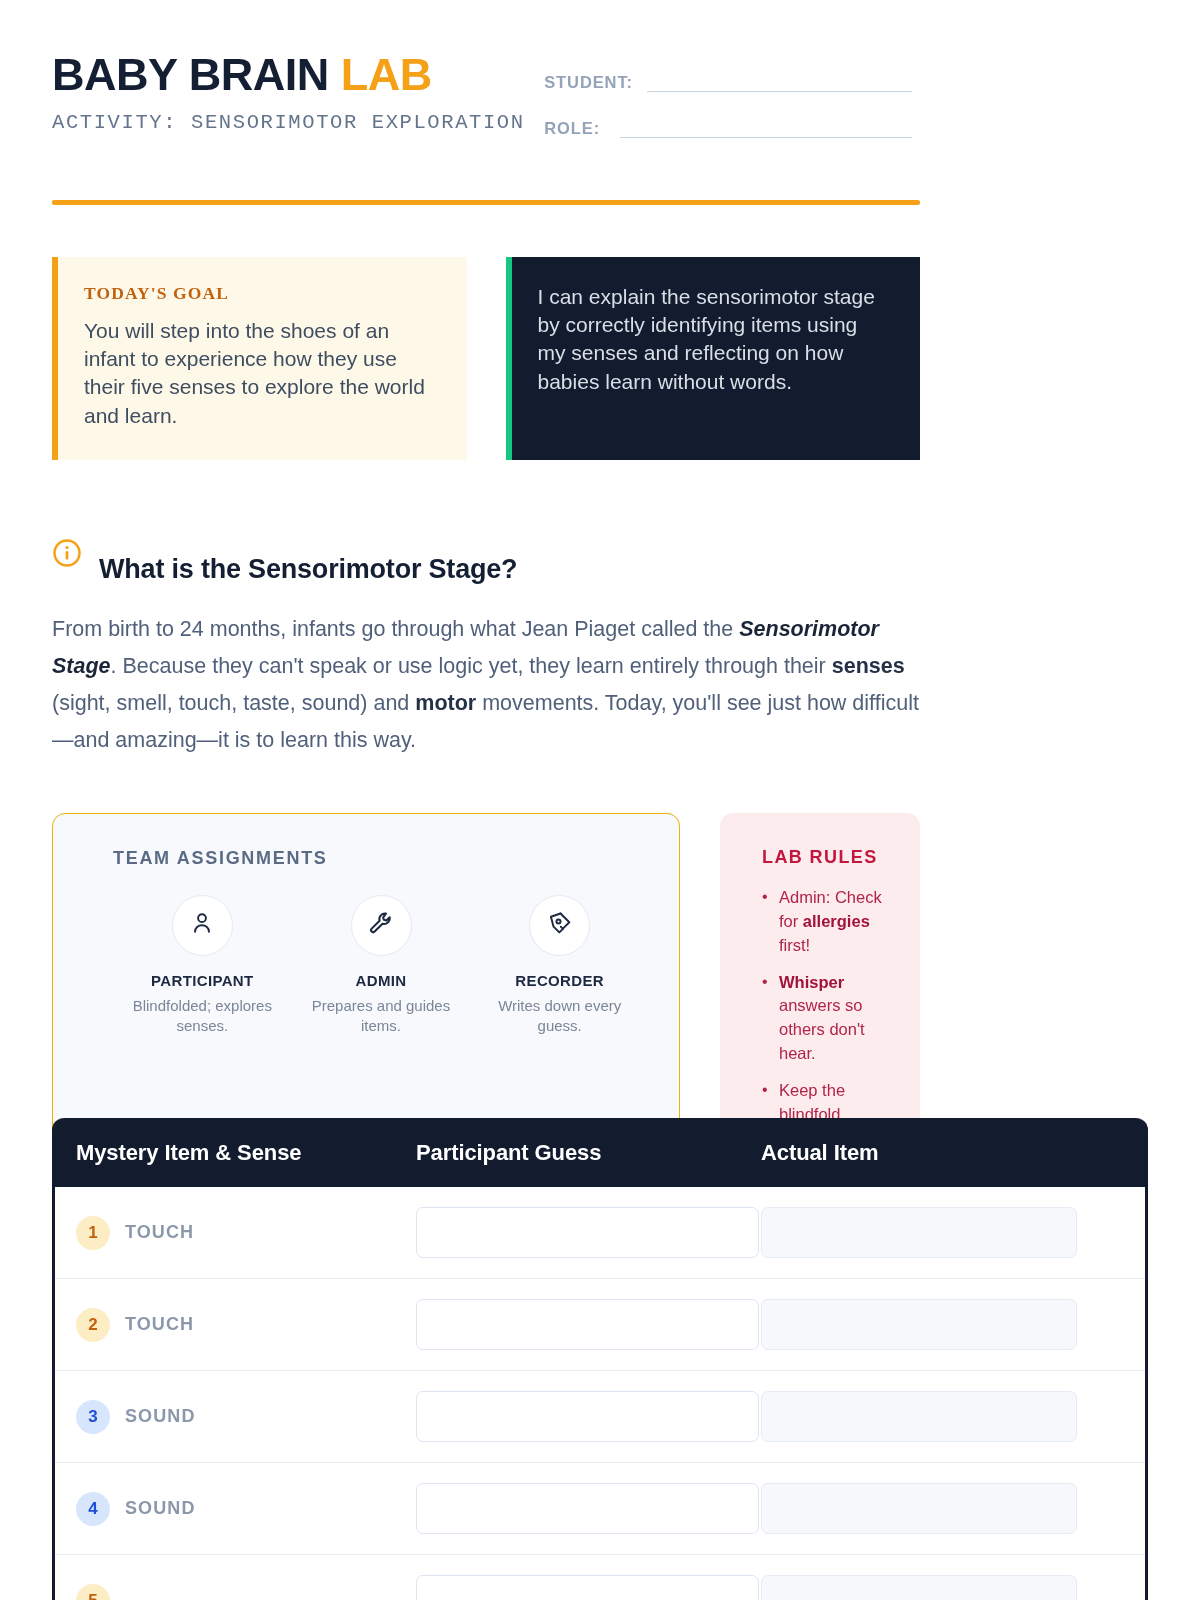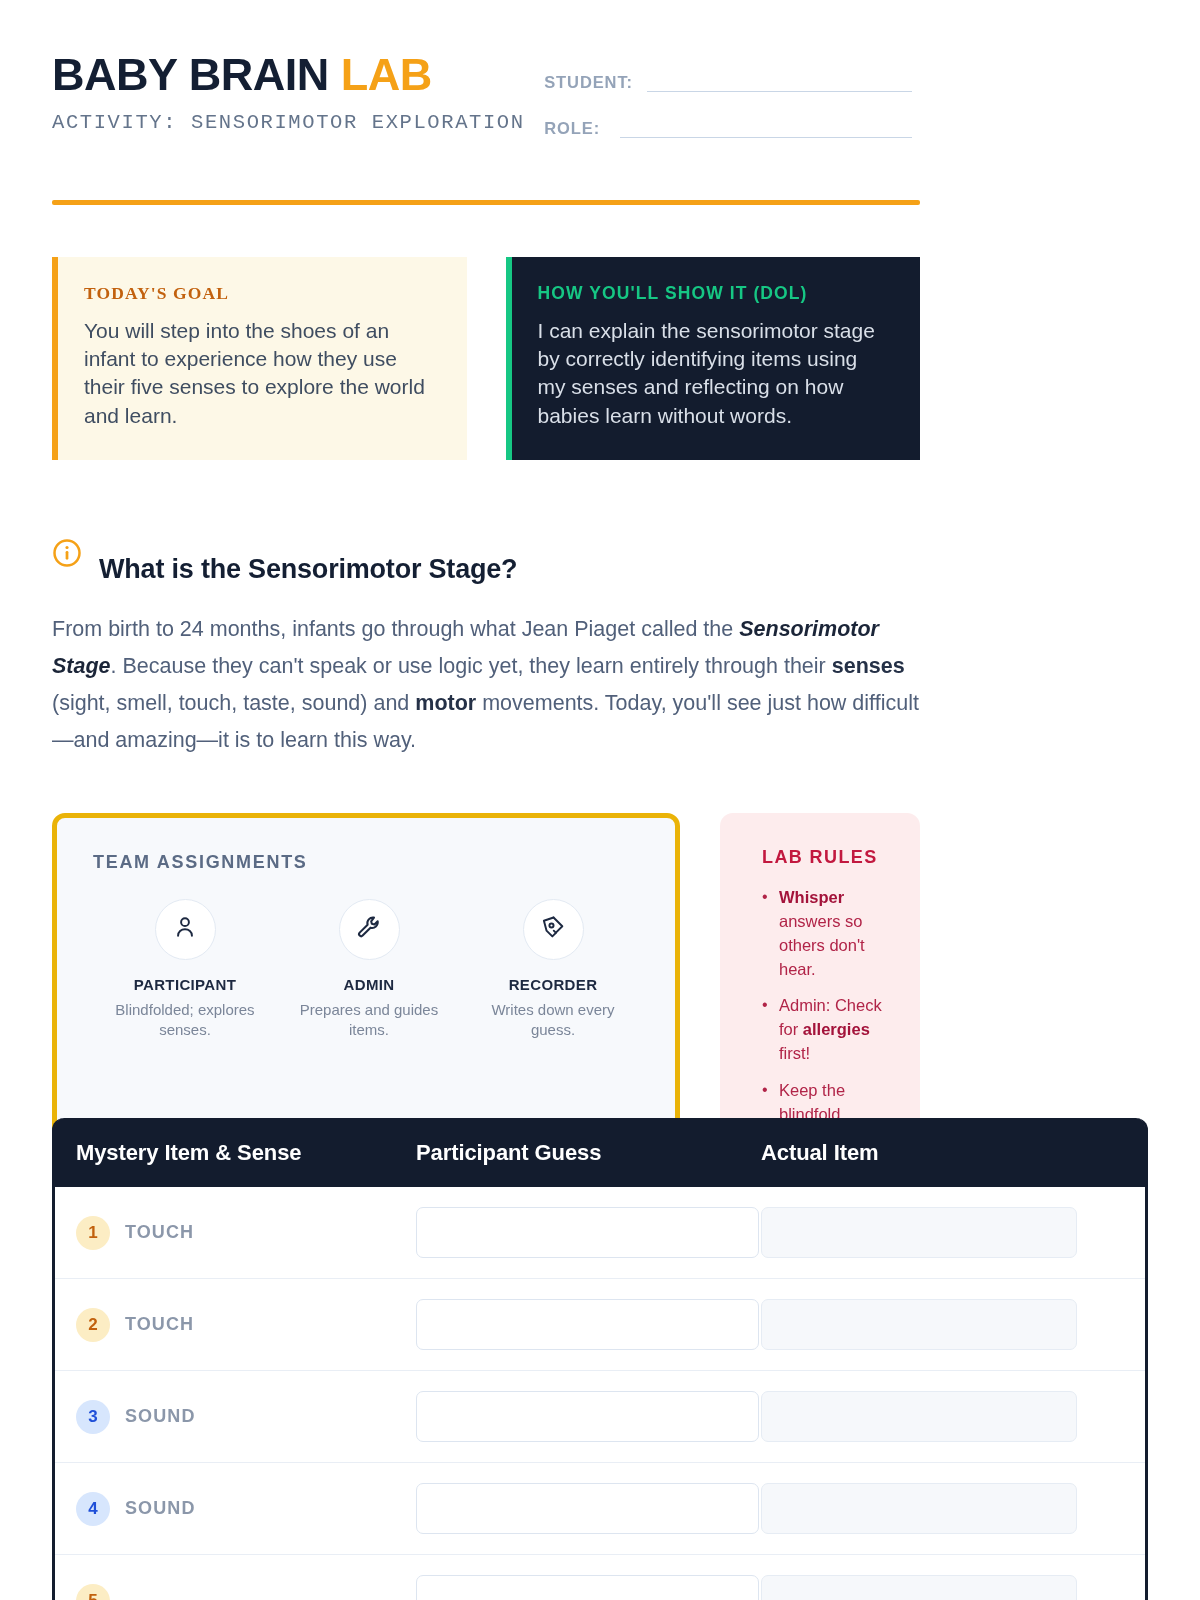--- a/index.html
+++ b/index.html
@@ -131,23 +131,23 @@
 
   
   .cards {
     margin-top: 54px;
     display: flex;
     gap: 40px;
   }
   .card-team {
     width: 628px;
     background: #f7f9fc;
-    border: 5px solid #eab308;
+    border: 1px solid #eab308;
     border-radius: 13px;
-    padding: 34px 30px 28px 36px;
+    padding: 34px 30px 28px 60px;
   }
   .card-title {
     font-size: 18px;
     font-weight: 700;
     letter-spacing: 1.7px;
     color: #5b6b85;
   }
   .roles {
     margin-top: 26px;
     display: flex;
@@ -298,21 +298,20 @@
   </div>
 
   <div class="rule"></div>
 
   <div class="callouts">
     <div class="callout goal">
       <div class="callout-title">TODAY'S GOAL</div>
       <div class="callout-body">You will step into the shoes of an infant to experience how they use their five senses to explore the world and learn.</div>
     </div>
     <div class="callout dol">
-      <div class="callout-title">HOW YOU'LL SHOW IT (DOL)</div>
       <div class="callout-body">I can explain the sensorimotor stage by correctly identifying items using my senses and reflecting on how babies learn without words.</div>
     </div>
   </div>
 
   <div class="info-head">
     <span class="info-icon">
       <svg width="30" height="30" viewBox="0 0 24 24" fill="none">
         <circle cx="12" cy="12" r="10" stroke="#f5a117" stroke-width="2"></circle>
         <circle cx="12" cy="7.6" r="1.25" fill="#f5a117"></circle>
         <rect x="10.9" y="10.3" width="2.2" height="7" rx="1.1" fill="#f5a117"></rect>
@@ -366,22 +365,22 @@
           <div class="role-name">RECORDER</div>
           <div class="role-desc">Writes down every guess.</div>
         </div>
 
       </div>
     </div>
 
     <div class="card-rules">
       <div class="rules-title">LAB RULES</div>
       <ul class="rules-list">
+        <li>Admin: Check for <b>allergies</b> first!</li>
         <li><b>Whisper</b> answers so others don't hear.</li>
-        <li>Admin: Check for <b>allergies</b> first!</li>
         <li>Keep the blindfold secure.</li>
       </ul>
     </div>
 
   </div>
 
   <div class="table-wrap">
     <div class="thead">
       <div class="th col-1">Mystery Item &amp; Sense</div>
       <div class="th col-2">Participant Guess</div>

